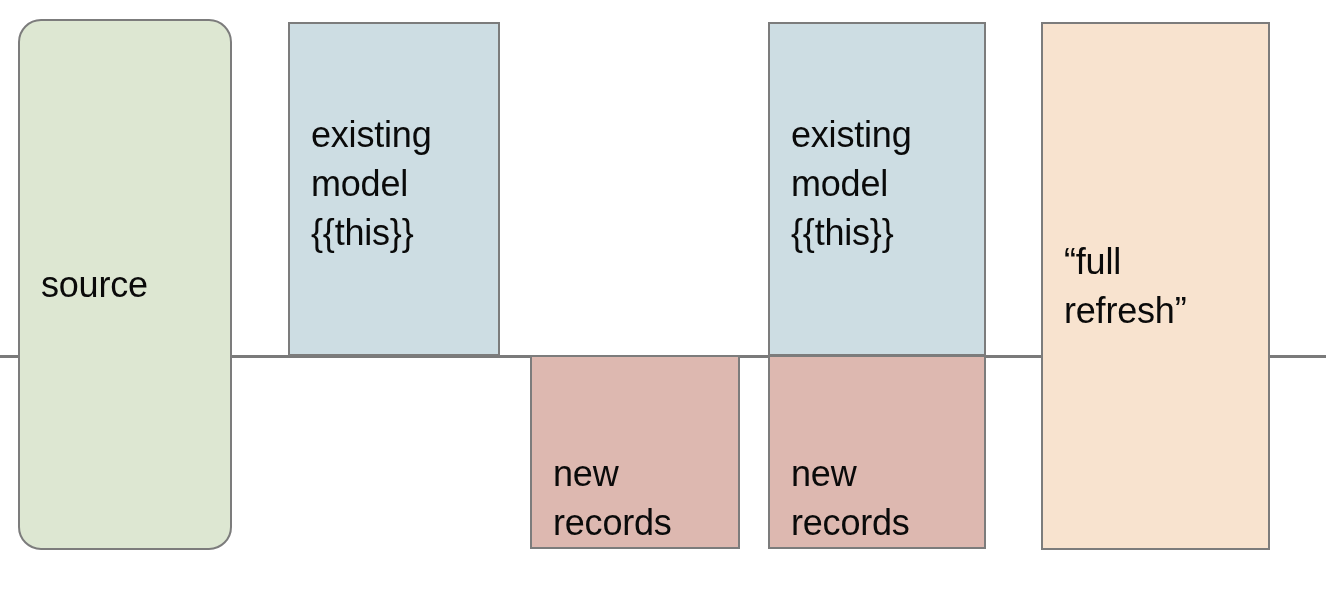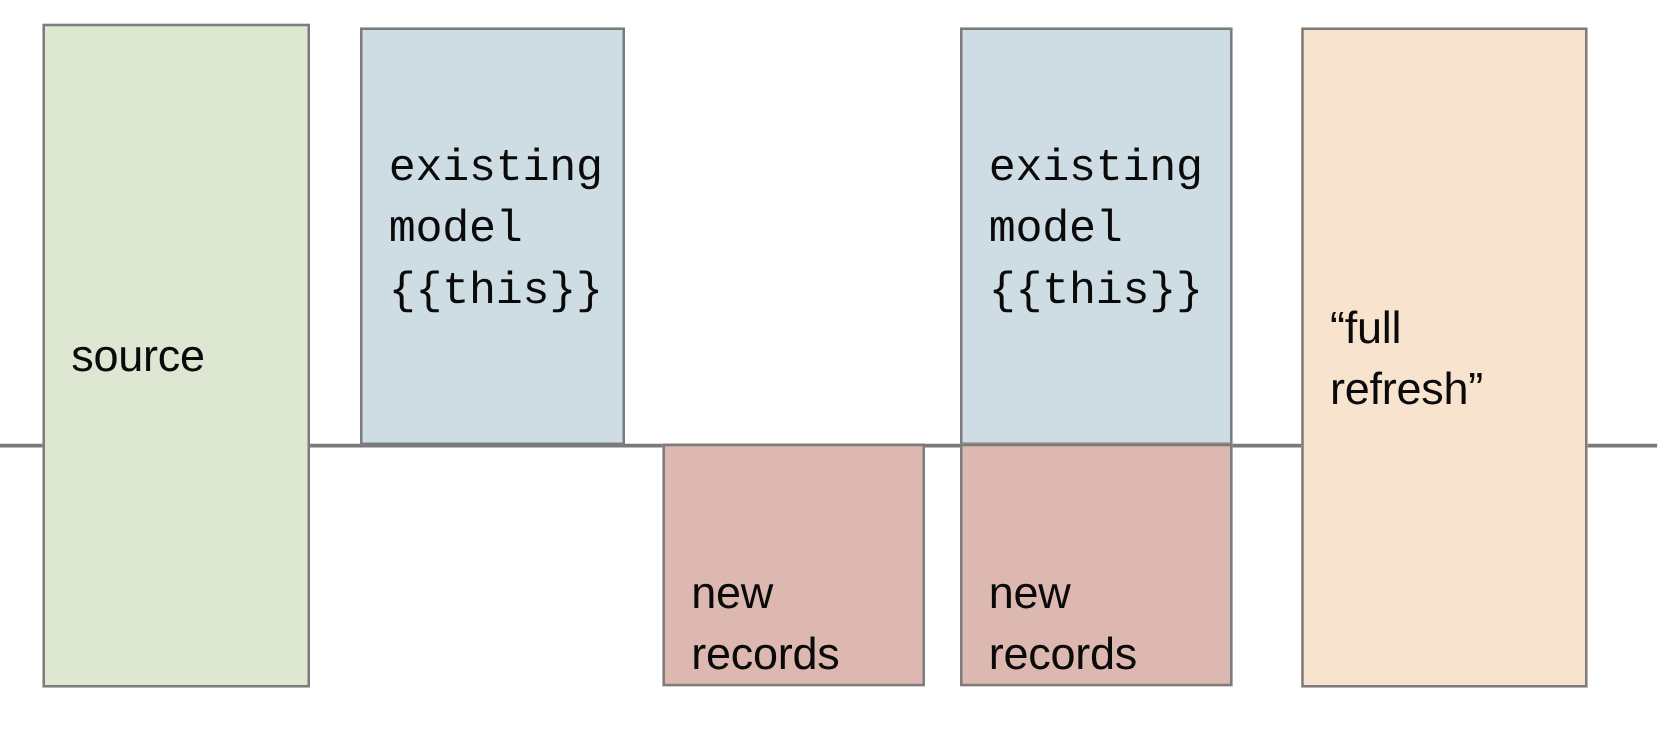--- a/index.html
+++ b/index.html
@@ -35,26 +35,26 @@
     padding-left: 21px;
     padding-right: 8px;
     font-size: 36px;
     line-height: 49px;
     color: #0a0a0a;
     letter-spacing: -0.2px;
     white-space: pre-line;
     text-align: left;
   }
   .box.green  { background: #dde7d2; }
-  .box.blue   { background: #cddde3; font-family: Liberation Mono, monospace; }
+  .box.blue   { background: #cddde3; }
   .box.pink   { background: #ddb8b0; justify-content: flex-end; }
   .box.orange { background: #f8e3cf; }
 
   
-  #box-source        { left: 34px;   top: 19px;  width: 214px; height: 531px; }
+  #box-source        { left: 18px;   top: 19px;  width: 214px; height: 531px; border-radius: 23px; }
   #box-existing-1    { left: 288px;  top: 22px;  width: 212px; height: 334px; justify-content: flex-start; padding-top: 86px; }
   #box-new-1         { left: 530px;  top: 355px; width: 210px; height: 194px; }
   #box-existing-2    { left: 768px;  top: 22px;  width: 218px; height: 334px; justify-content: flex-start; padding-top: 86px; }
   #box-new-2         { left: 768px;  top: 355px; width: 218px; height: 194px; }
   #box-full-refresh  { left: 1041px; top: 22px;  width: 229px; height: 528px; }
 </style>
 </head>
 <body>
 
 <div id="canvas">

